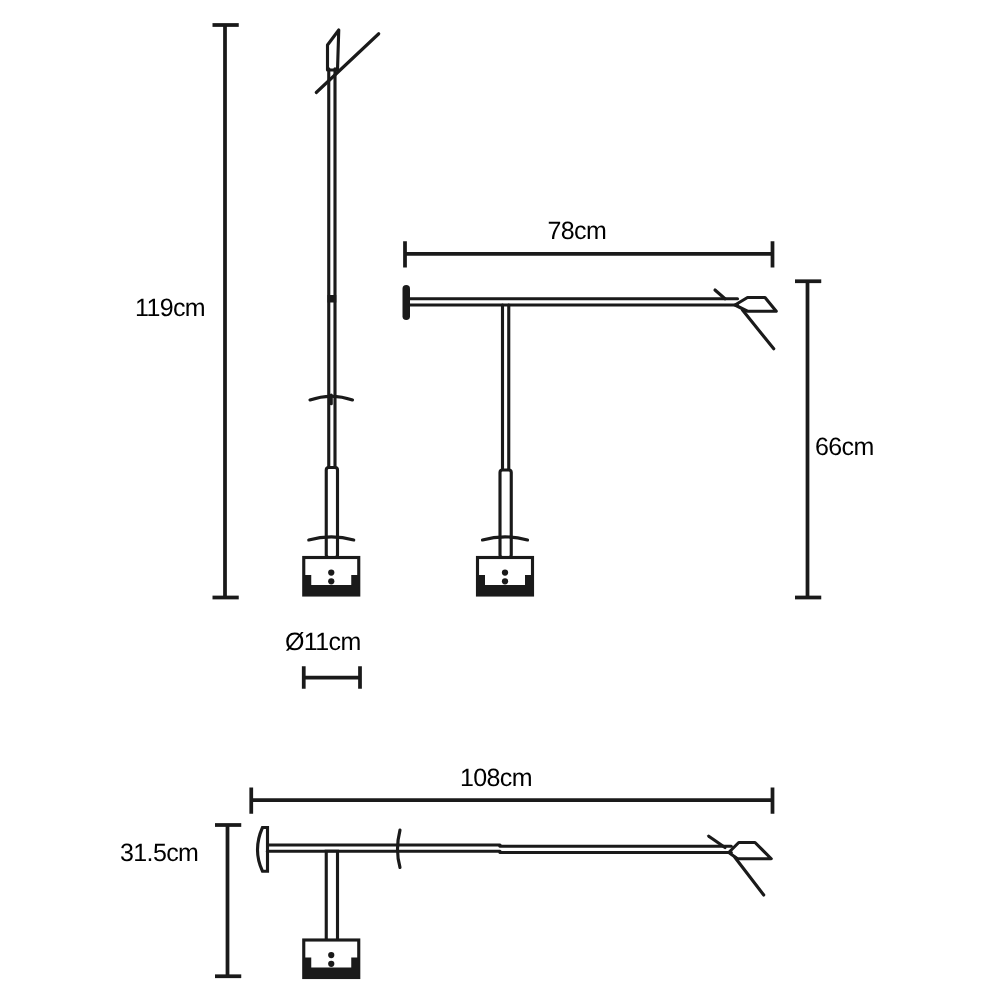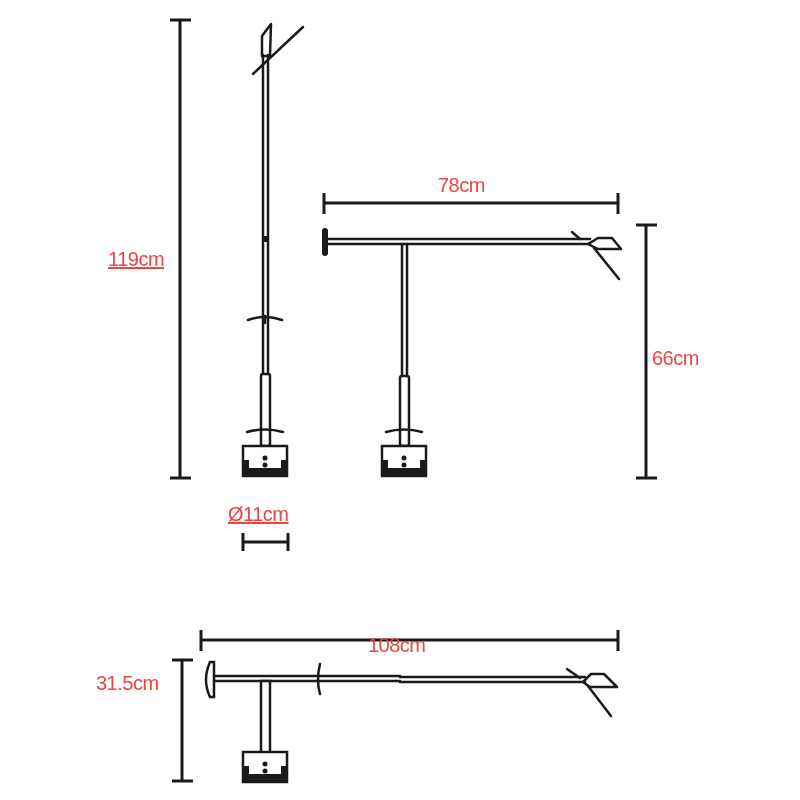--- a/index.html
+++ b/index.html
@@ -6,21 +6,21 @@
   body { width: 800px; height: 800px; position: relative; overflow: hidden; }
   svg.drawing { position: absolute; left: 0; top: 0; width: 800px; height: 800px; }
   .dim { stroke: #1a1a1a; stroke-width: 3; fill: none; stroke-linecap: butt; }
   .part { stroke: #1a1a1a; stroke-width: 2.5; fill: none; stroke-linejoin: round; stroke-linecap: round; }
   .fill { fill: #1a1a1a; stroke: none; }
   .wfill { fill: #ffffff; stroke: #1a1a1a; stroke-width: 2.5; }
   .label {
     position: absolute;
     font-family: "Liberation Sans", "DejaVu Sans", sans-serif;
     font-size: 20px;
-    color: #ef4444;
+    color: #000000;
     letter-spacing: -0.5px;
     white-space: nowrap;
   }
 </style>
 </head>
 <body>
 
 <svg class="drawing" viewBox="0 0 800 800" xmlns="http://www.w3.org/2000/svg">
 
   <g>
@@ -127,18 +127,18 @@
 
     <rect class="wfill" x="243" y="752" width="44" height="30"></rect>
     <rect class="fill" x="243" y="774" width="44" height="8"></rect>
     <rect class="fill" x="243" y="766" width="6" height="10"></rect>
     <rect class="fill" x="281" y="766" width="6" height="10"></rect>
     <circle cx="265" cy="764" r="2.5" fill="#1a1a1a"></circle>
     <circle cx="265" cy="771" r="2.5" fill="#1a1a1a"></circle>
   </g>
 </svg>
 
-<div class="label" style="left:108px; top:248px;text-decoration:underline;">119cm</div>
-<div class="label" style="left:228px; top:503px;text-decoration:underline;">Ø11cm</div>
+<div class="label" style="left:108px; top:236px;">119cm</div>
+<div class="label" style="left:228px; top:503px;">Ø11cm</div>
 <div class="label" style="left:438px; top:174px;">78cm</div>
 <div class="label" style="left:652px; top:347px;">66cm</div>
-<div class="label" style="left:368px; top:612px;margin-top:22px;">108cm</div>
+<div class="label" style="left:368px; top:612px;">108cm</div>
 <div class="label" style="left:96px; top:672px;">31.5cm</div>
 
 </body></html>

